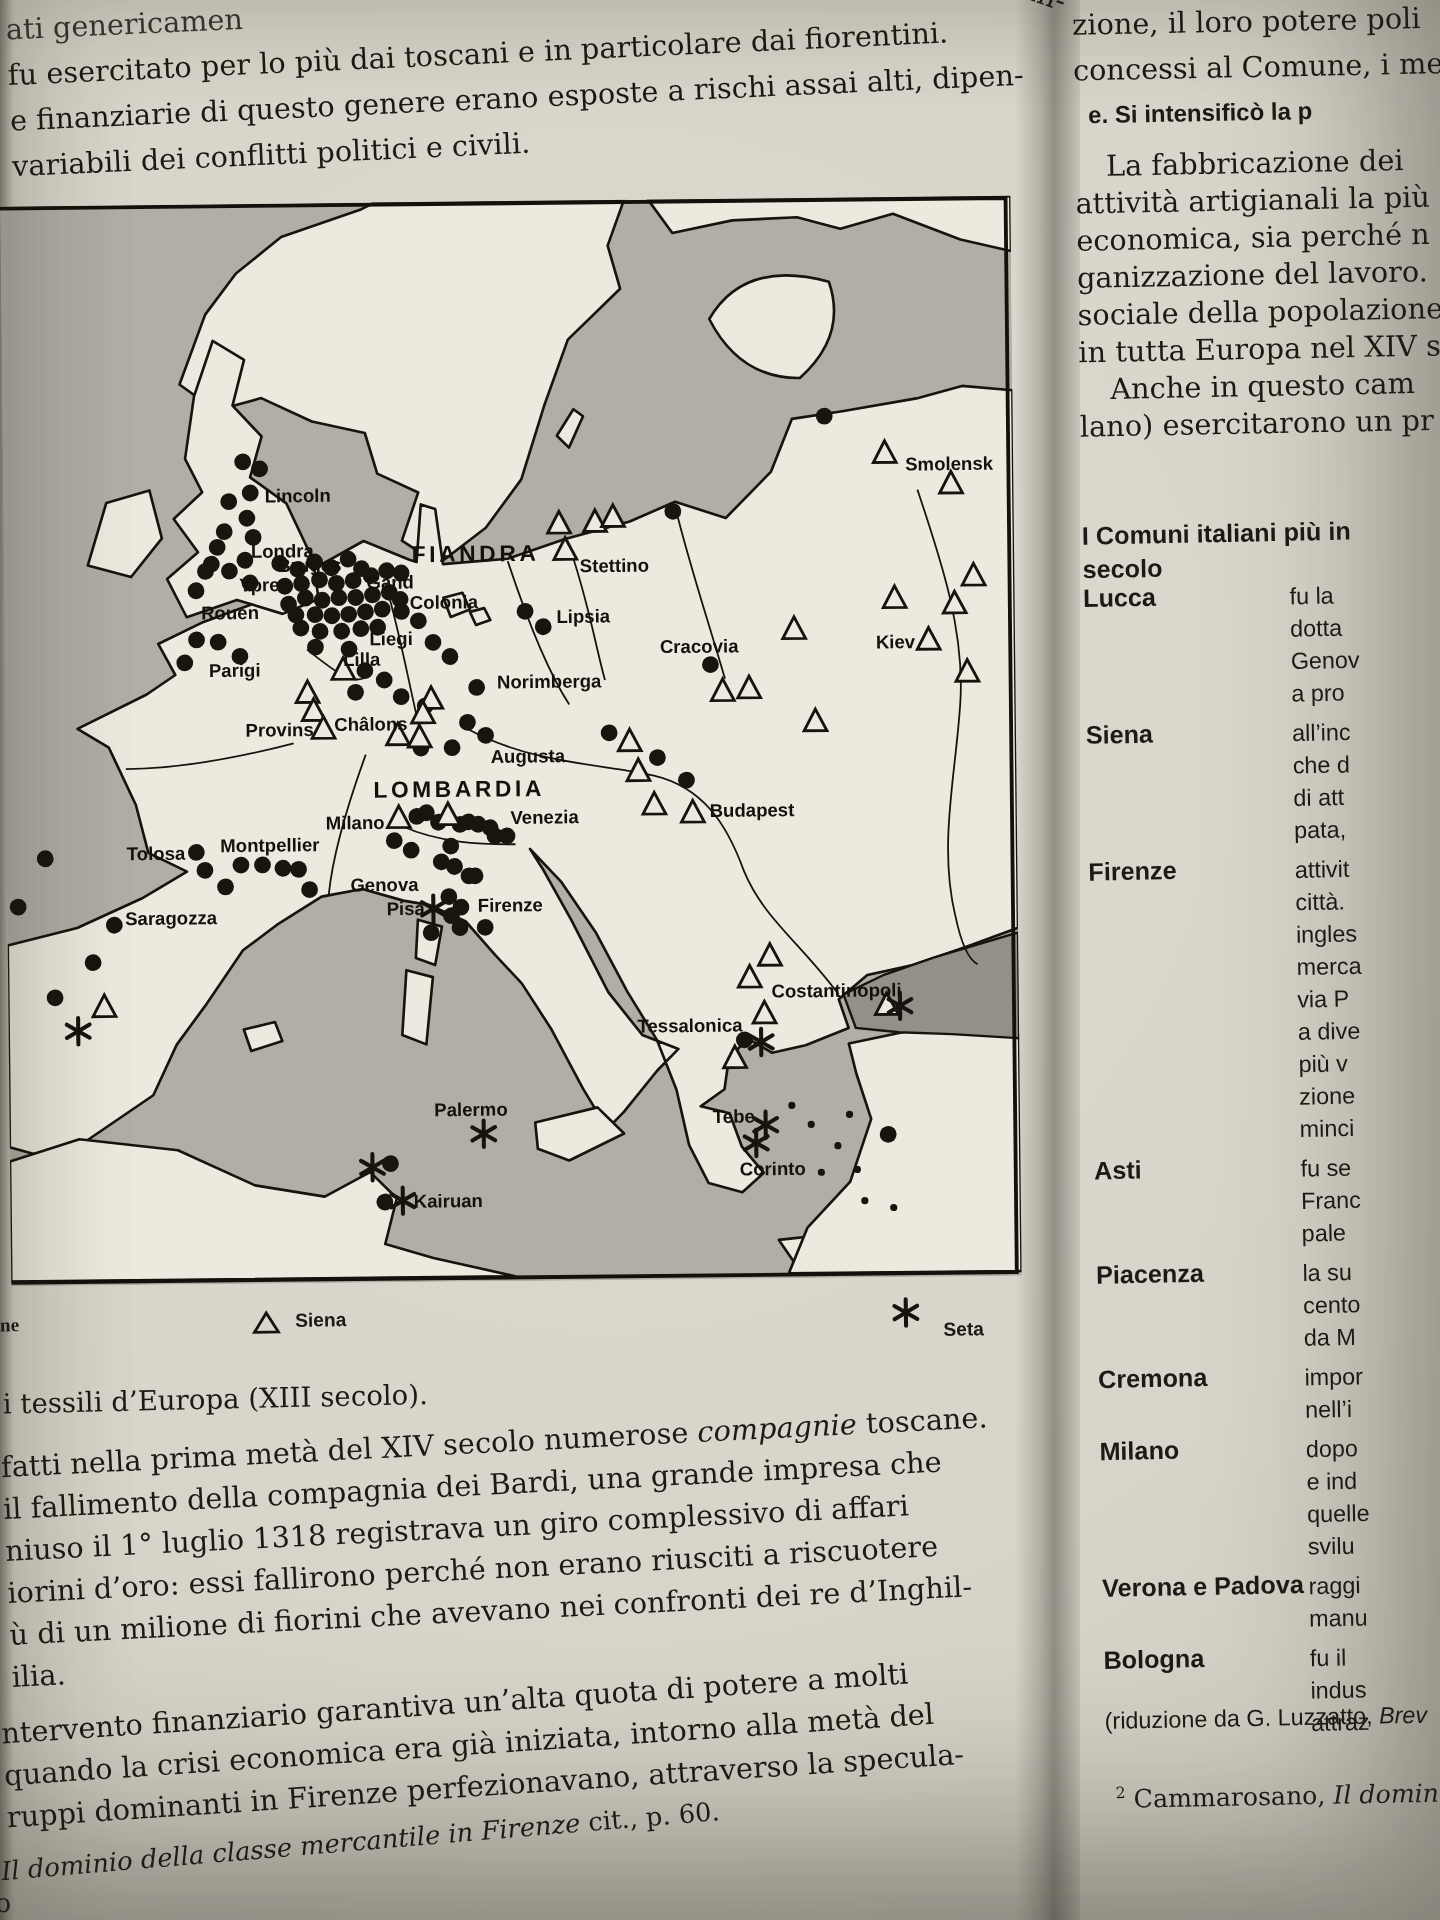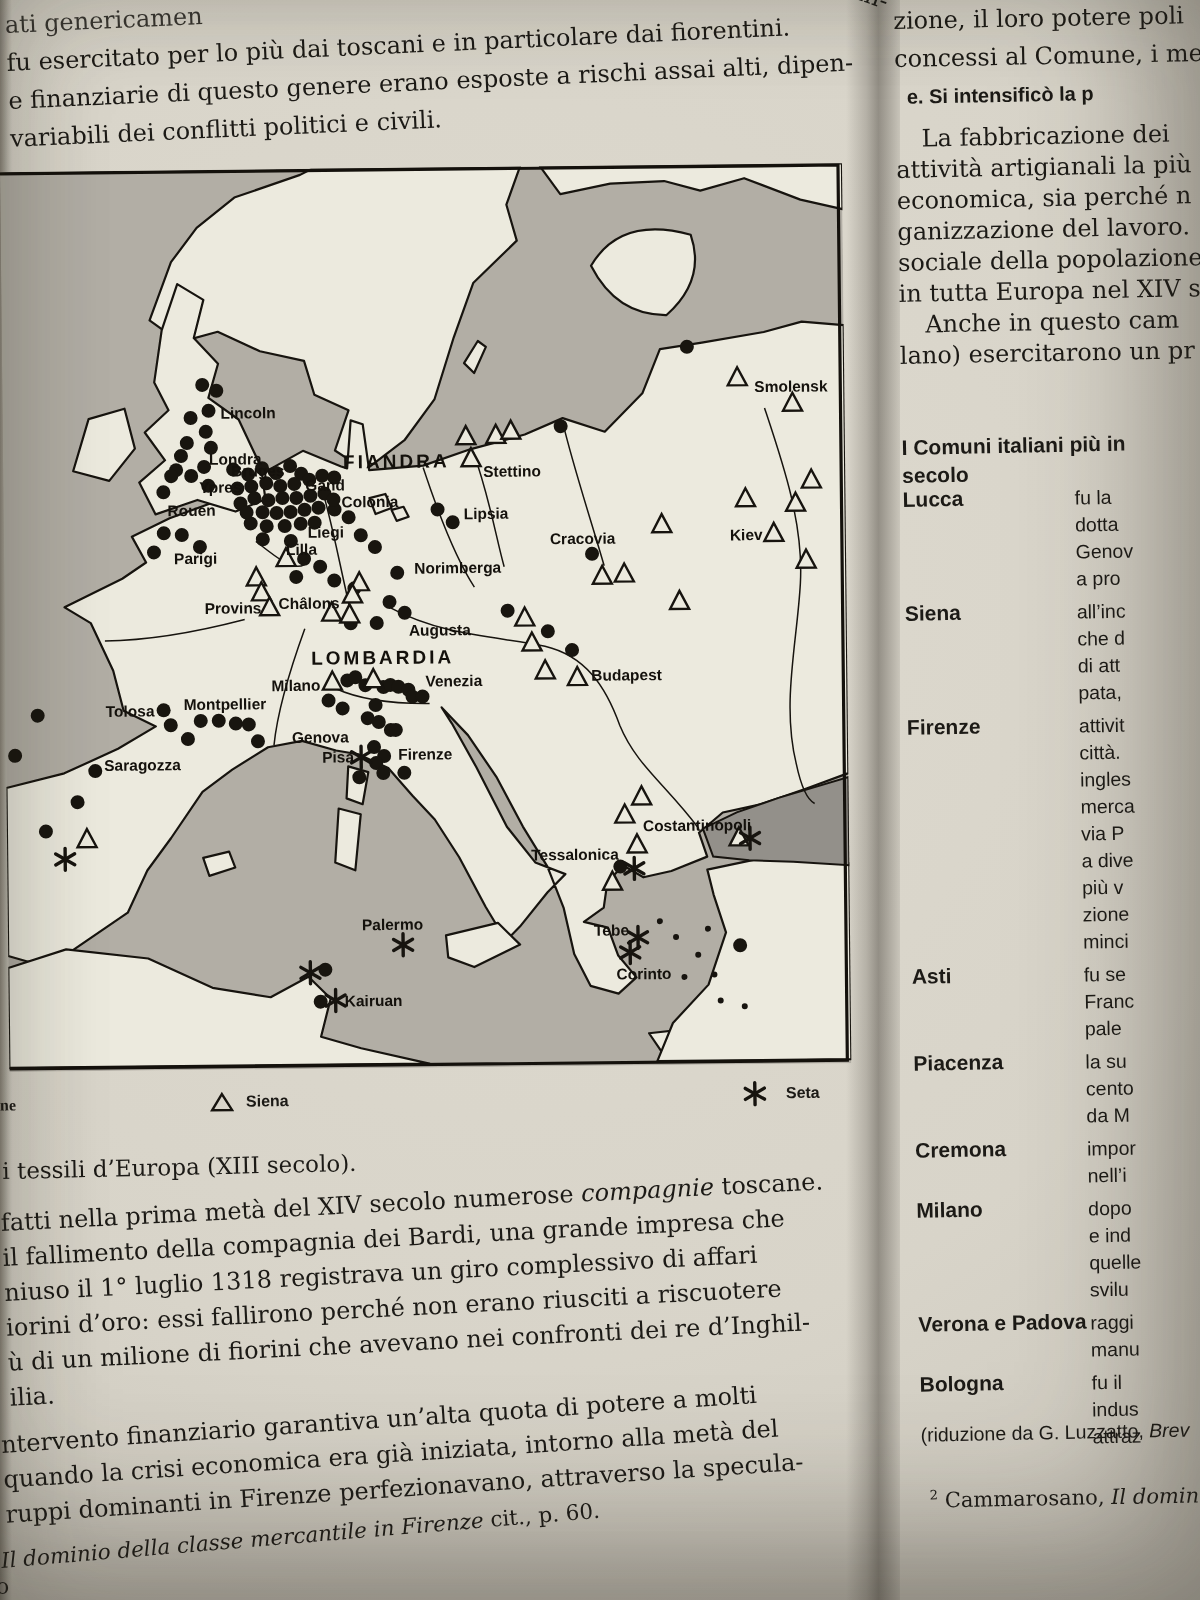--- a/index.html
+++ b/index.html
@@ -374,21 +374,21 @@
       <polygon points="12,3 2,19 22,19" fill="none" stroke="#17140f" stroke-width="2.4"></polygon>
     </svg>
     <span class="li" style="left:246px;top:4px;">Siena</span>
     <svg class="li" style="left:742px;top:0;" width="26" height="26">
       <g stroke="#17140f" stroke-width="3.4" stroke-linecap="round">
         <line x1="13" y1="2" x2="13" y2="24"></line>
         <line x1="3.5" y1="7.5" x2="22.5" y2="18.5"></line>
         <line x1="22.5" y1="7.5" x2="3.5" y2="18.5"></line>
       </g>
     </svg>
-    <span class="li" style="left:786px;top:4px;">Seta</span>
+    <span class="li" style="left:786px;top:20px;">Seta</span>
   </div>
 
   <div id="caption" class="abs nw">i tessili d’Europa (XIII secolo).</div>
 
   <div id="para1" class="abs">
     <div class="ln">
       <span>fatti nella prima metà del XIV secolo numerose </span><i>compagnie</i><span> toscane.</span>
     </div>
     <div>
         <div class="ln">il fallimento della compagnia dei Bardi, una grande impresa che</div>

